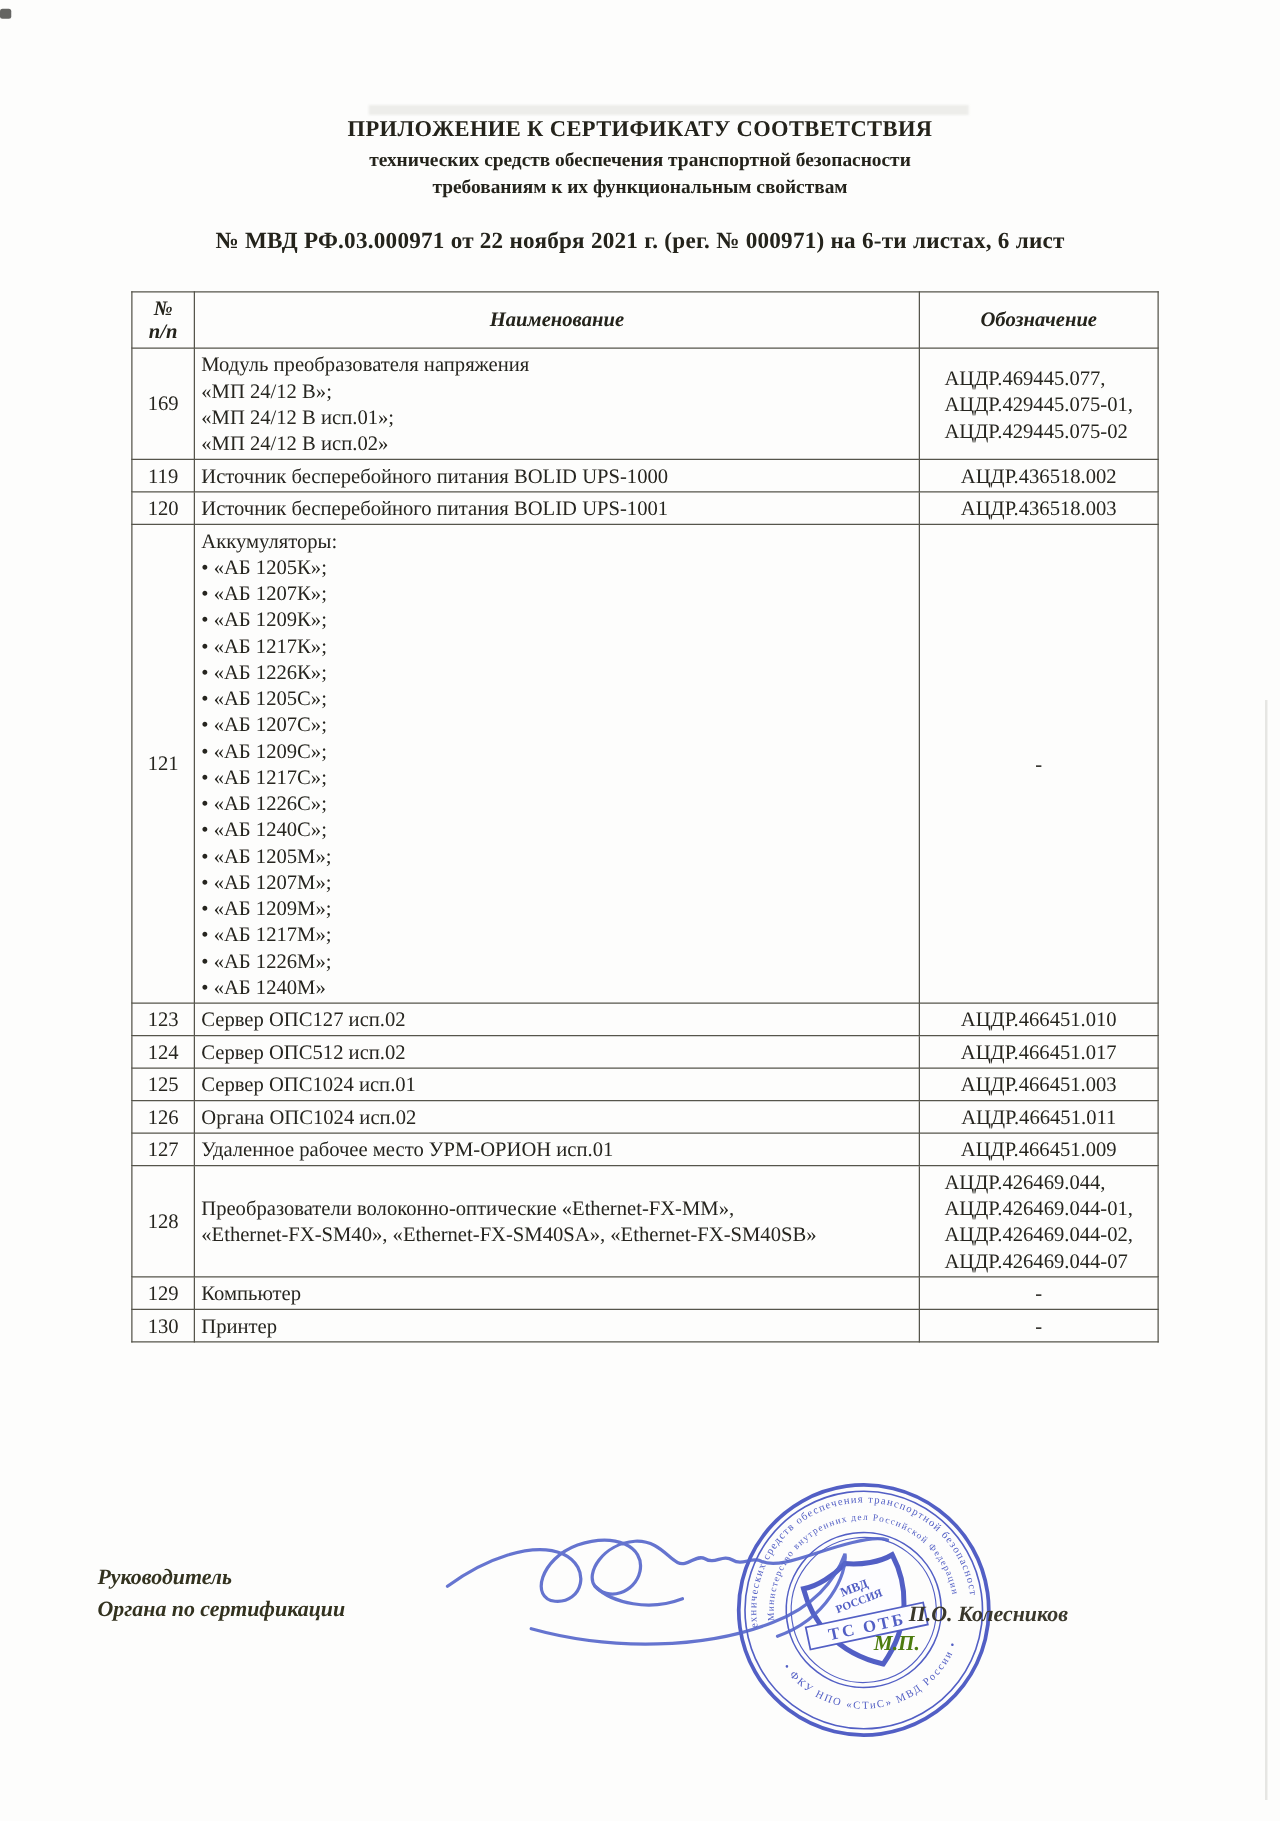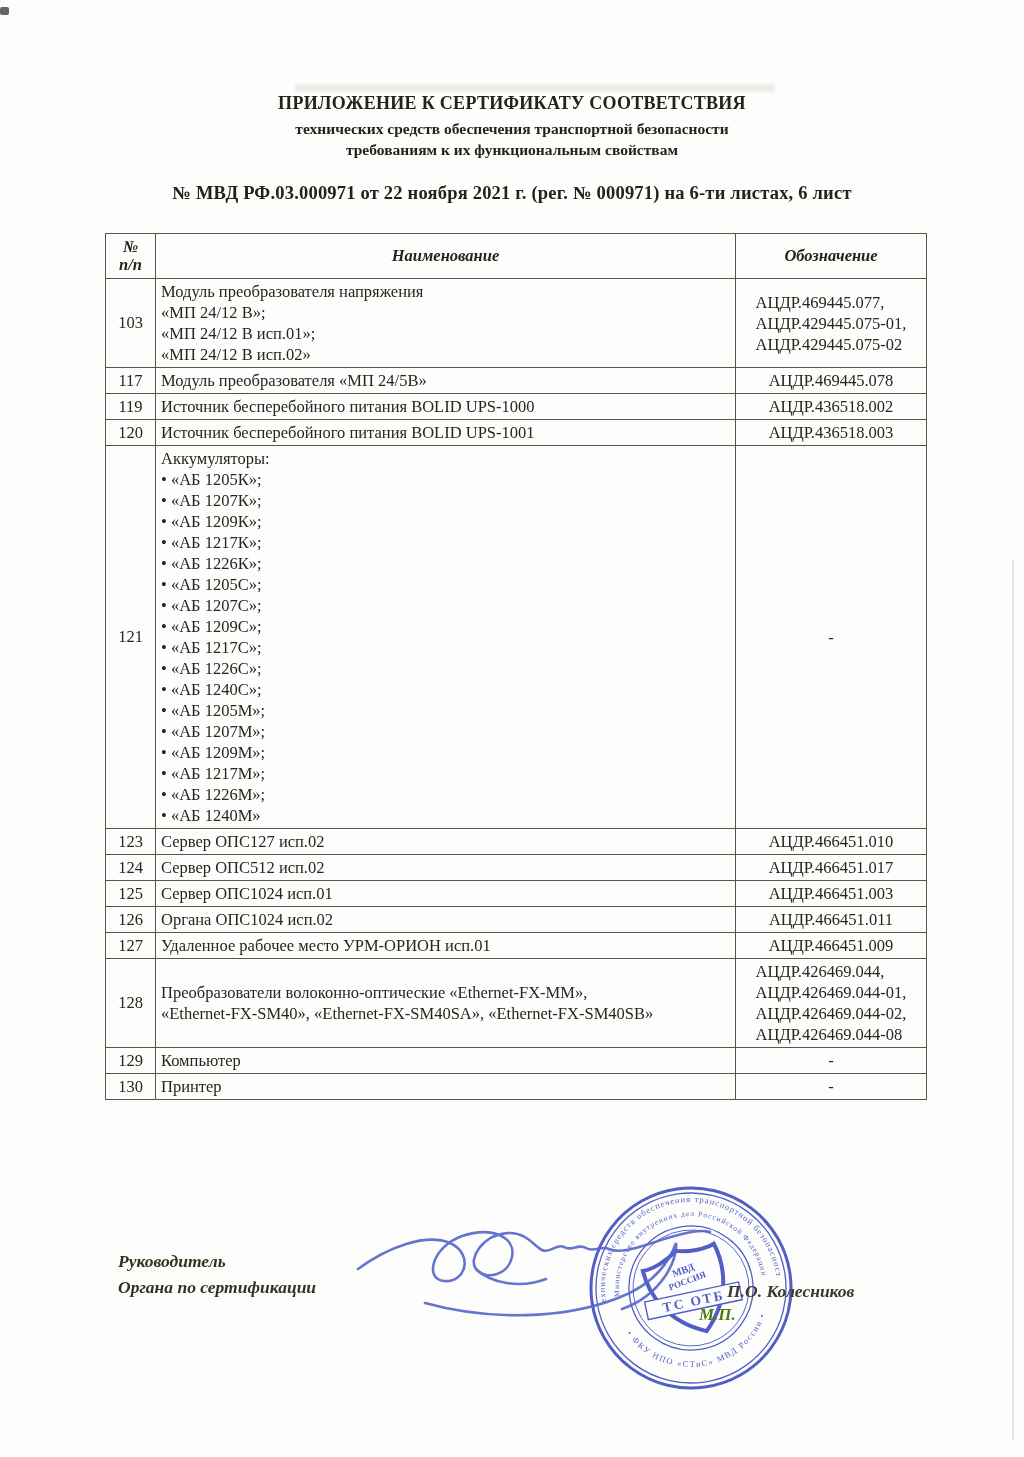--- a/index.html
+++ b/index.html
@@ -37,21 +37,21 @@
   th{font-weight:bold;font-style:italic;height:40px;font-size:16.5px;color:#24231b;}
   th .two-line div{line-height:18px;}
   td.c-num{text-align:center;}
   td.c-name{text-align:left;padding-left:8px;}
   td.c-name div{line-height:21px;}
   td.c-des{text-align:center;}
   td.c-des .desg{display:inline-block;text-align:left;}
   td.c-des .desg div{line-height:21px;}
   td.c-des .desg.single{text-align:center;}
   
-  .role{position:absolute;left:78px;font-weight:bold;font-style:italic;font-size:17.5px;color:#33321f;margin-left:40px;}
+  .role{position:absolute;left:78px;font-weight:bold;font-style:italic;font-size:17.5px;color:#33321f;}
   .role1{top:1251px;}
   .role2{top:1277px;}
   .signer{position:absolute;left:727px;top:1281px;font-weight:bold;font-style:italic;font-size:17.5px;color:#3a382c;z-index:6;}
   .mp{position:absolute;left:699px;top:1305px;font-weight:bold;font-style:italic;font-size:17px;color:#4d7c0f;z-index:6;}
   .stamp-svg{position:absolute;left:585px;top:1182px;z-index:3;}
   .signature-svg{position:absolute;left:350px;top:1205px;z-index:5;}
 </style>
 </head>
 <body>
 
@@ -79,35 +79,28 @@
             <div>№</div>
             <div>п/п</div>
           </div>
         </th>
         <th>Наименование</th>
         <th>Обозначение</th>
       </tr>
     </thead>
     <tbody id="tbody">
         <tr>
-          <td class="c-num">103</td>
+          <td class="c-num">169</td>
           <td class="c-name">
             <div>Модуль преобразователя напряжения</div>
             <div>«МП 24/12 В»;</div>
             <div>«МП 24/12 В исп.01»;</div>
             <div>«МП 24/12 В исп.02»</div>
           </td>
           <td class="c-des"><div class="desg"><div>АЦДР.469445.077,</div><div>АЦДР.429445.075-01,</div><div>АЦДР.429445.075-02</div></div></td>
-        </tr>
-        <tr>
-          <td class="c-num">117</td>
-          <td class="c-name">
-            <div>Модуль преобразователя «МП 24/5В»</div>
-          </td>
-          <td class="c-des"><div class="desg single"><div>АЦДР.469445.078</div></div></td>
         </tr>
         <tr>
           <td class="c-num">119</td>
           <td class="c-name">
             <div>Источник бесперебойного питания BOLID UPS-1000</div>
           </td>
           <td class="c-des"><div class="desg single"><div>АЦДР.436518.002</div></div></td>
         </tr>
         <tr>
           <td class="c-num">120</td>
@@ -174,21 +167,21 @@
             <div>Удаленное рабочее место УРМ-ОРИОН исп.01</div>
           </td>
           <td class="c-des"><div class="desg single"><div>АЦДР.466451.009</div></div></td>
         </tr>
         <tr>
           <td class="c-num">128</td>
           <td class="c-name">
             <div>Преобразователи волоконно-оптические «Ethernet-FX-MM»,</div>
             <div>«Ethernet-FX-SM40», «Ethernet-FX-SM40SA», «Ethernet-FX-SM40SB»</div>
           </td>
-          <td class="c-des"><div class="desg"><div>АЦДР.426469.044,</div><div>АЦДР.426469.044-01,</div><div>АЦДР.426469.044-02,</div><div>АЦДР.426469.044-08</div></div></td>
+          <td class="c-des"><div class="desg"><div>АЦДР.426469.044,</div><div>АЦДР.426469.044-01,</div><div>АЦДР.426469.044-02,</div><div>АЦДР.426469.044-07</div></div></td>
         </tr>
         <tr>
           <td class="c-num">129</td>
           <td class="c-name">
             <div>Компьютер</div>
           </td>
           <td class="c-des"><div class="desg single"><div>-</div></div></td>
         </tr>
         <tr>
           <td class="c-num">130</td>

